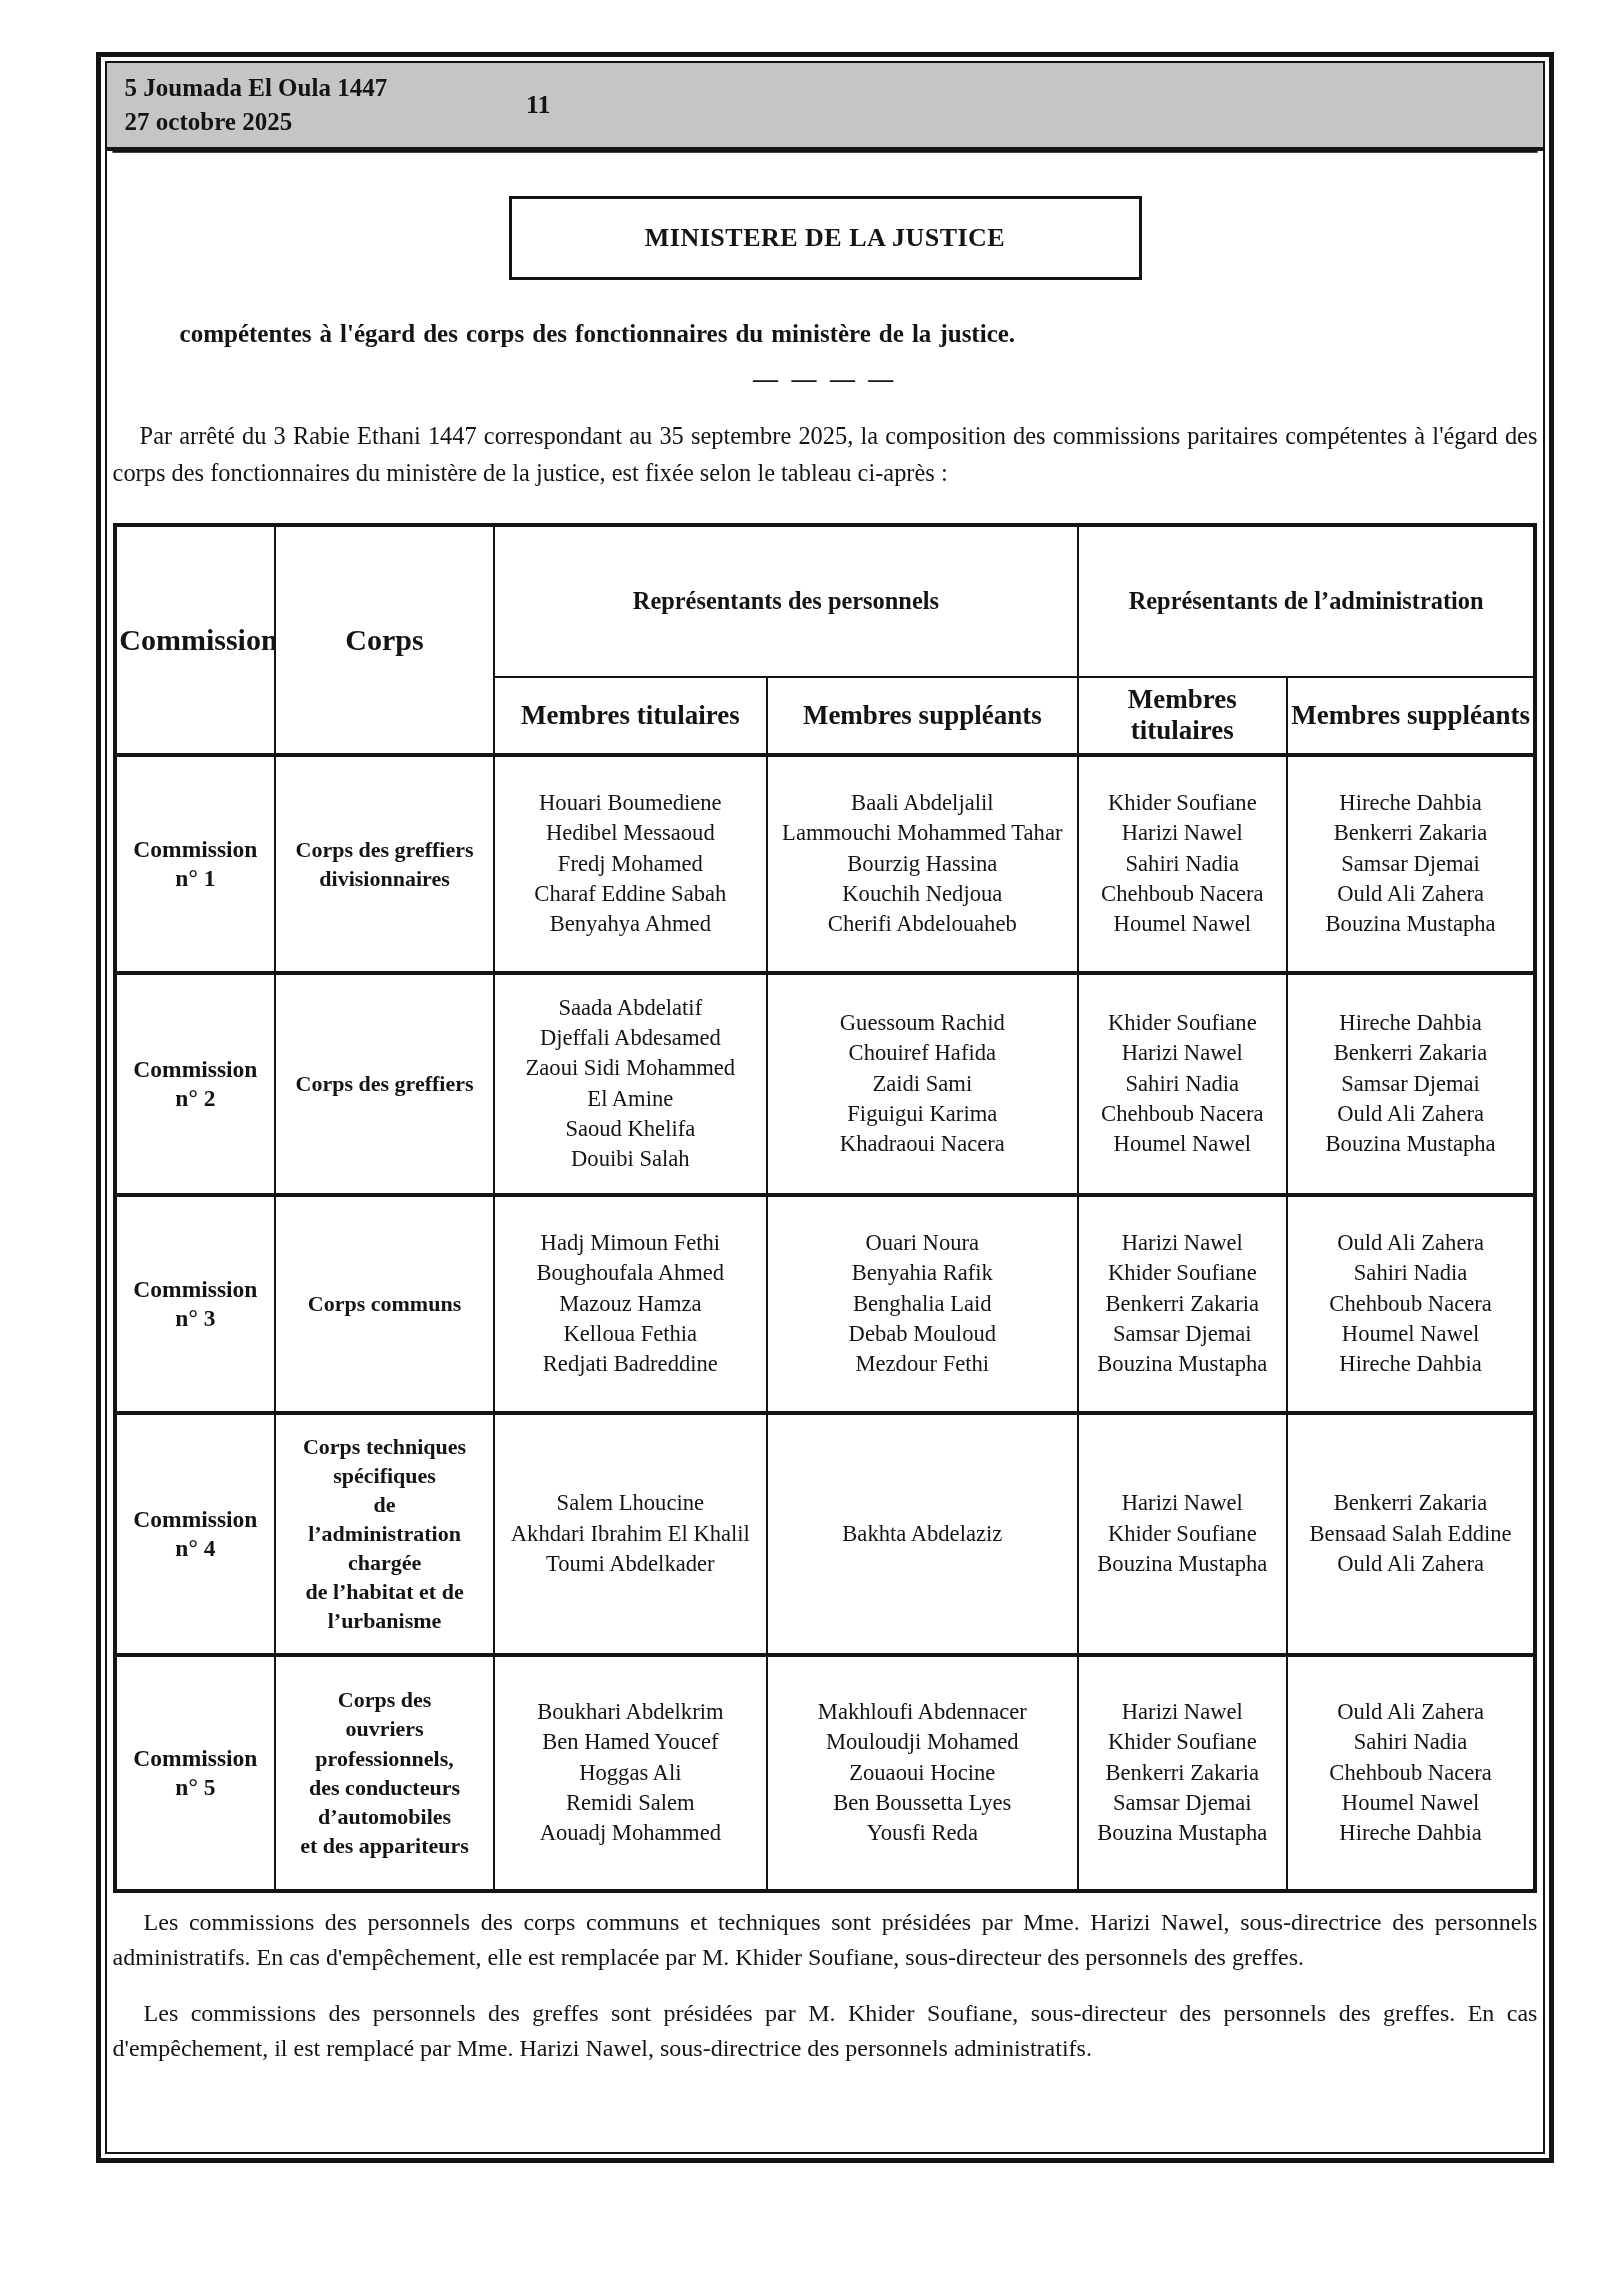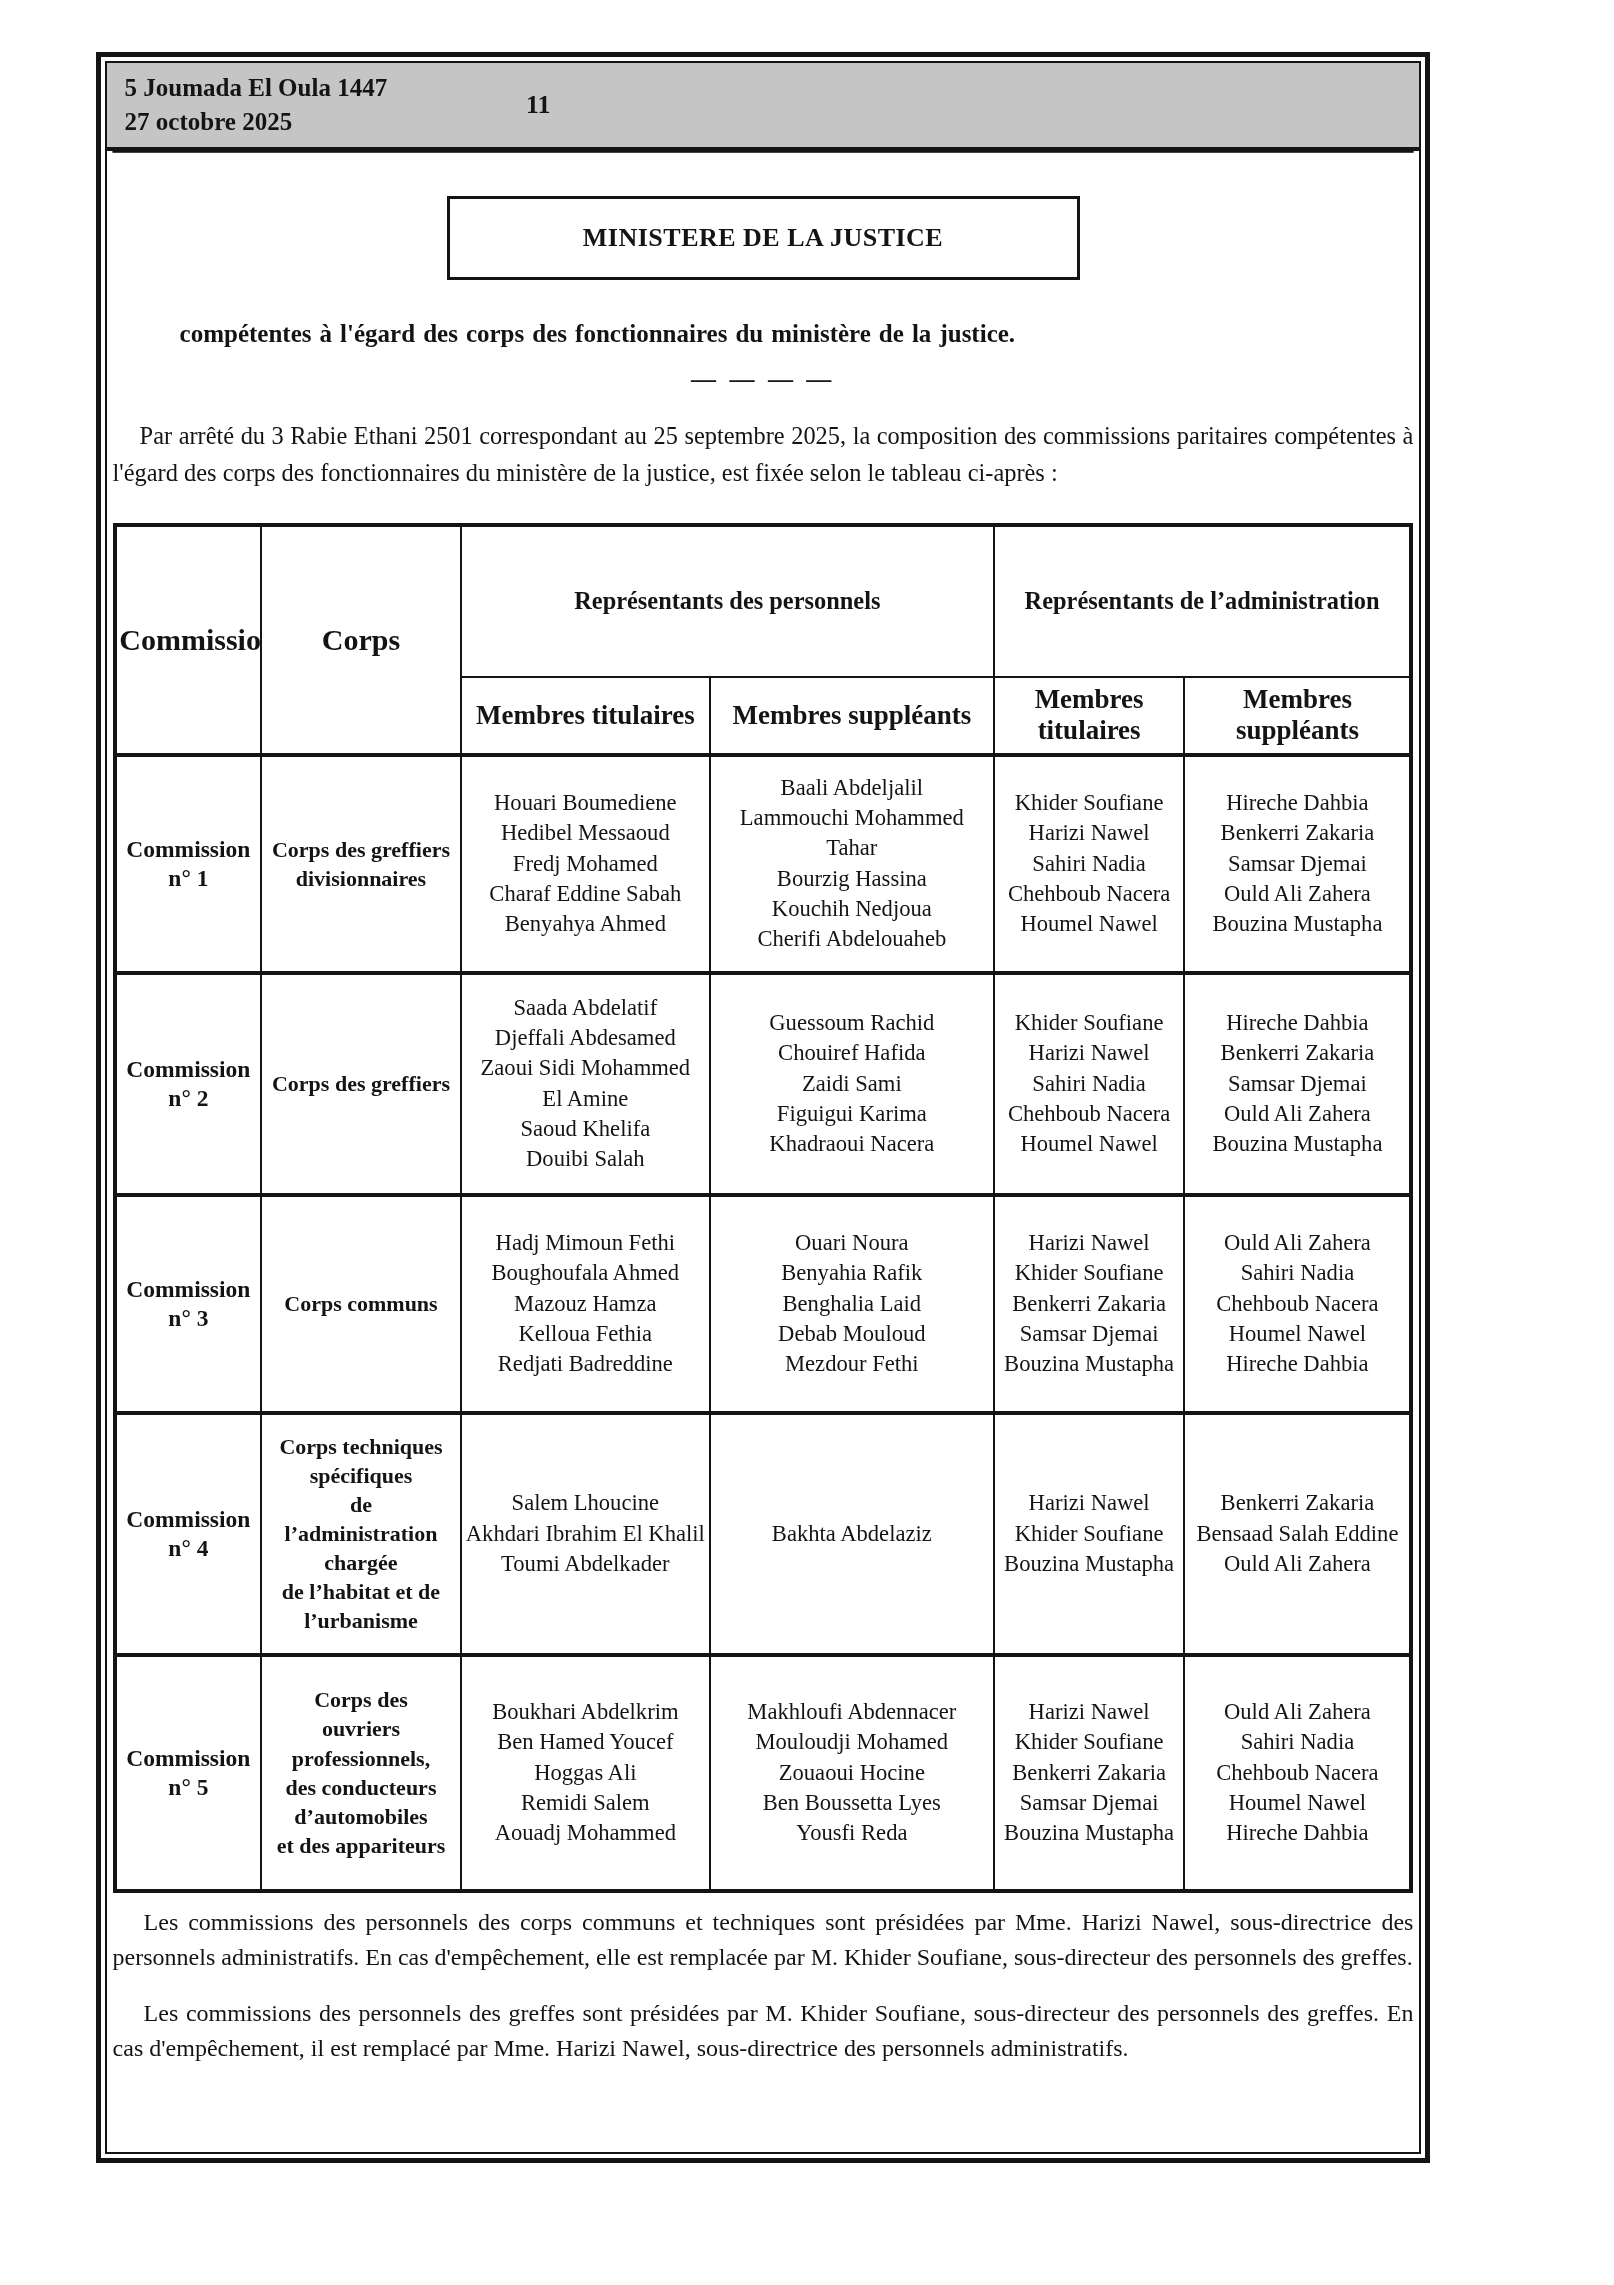--- a/index.html
+++ b/index.html
@@ -16,21 +16,21 @@
     position: relative;
     width: 1615px;
     height: 2285px;
     background: #ffffff;
     overflow: hidden;
   }
   .frame-outer {
     position: absolute;
     left: 96px;
     top: 52px;
-    width: 1334px;
+    width: 1458px;
     height: 2111px;
     border: 5.4px solid #141414;
     box-sizing: border-box;
     padding: 3.6px;
     background: #ffffff;
   }
   .frame-inner {
     width: 100%;
     height: 100%;
     box-sizing: border-box;
@@ -190,21 +190,21 @@
         <div class="ministry-wrap">
           <div class="ministry-box">MINISTERE DE LA JUSTICE</div>
         </div>
 
         <div class="decree-title">
           <div class="line2">compétentes à l'égard des corps des fonctionnaires du ministère de la justice.</div>
         </div>
 
         <div class="separator">— — — —</div>
 
-        <div class="intro">Par arrêté du 3 Rabie Ethani 2501 correspondant au 25 septembre 2025, la composition des commissions paritaires compétentes à l'égard des corps des fonctionnaires du ministère de la justice, est fixée selon le tableau ci-après :</div>
+        <div class="intro">Par arrêté du 3 Rabie Ethani 1447 correspondant au 35 septembre 2025, la composition des commissions paritaires compétentes à l'égard des corps des fonctionnaires du ministère de la justice, est fixée selon le tableau ci-après :</div>
 
         <table class="commissions">
           <colgroup>
             <col style="width:11.3%">
             <col style="width:15.4%">
             <col style="width:19.2%">
             <col style="width:21.9%">
             <col style="width:14.7%">
             <col style="width:17.5%">
           </colgroup>

